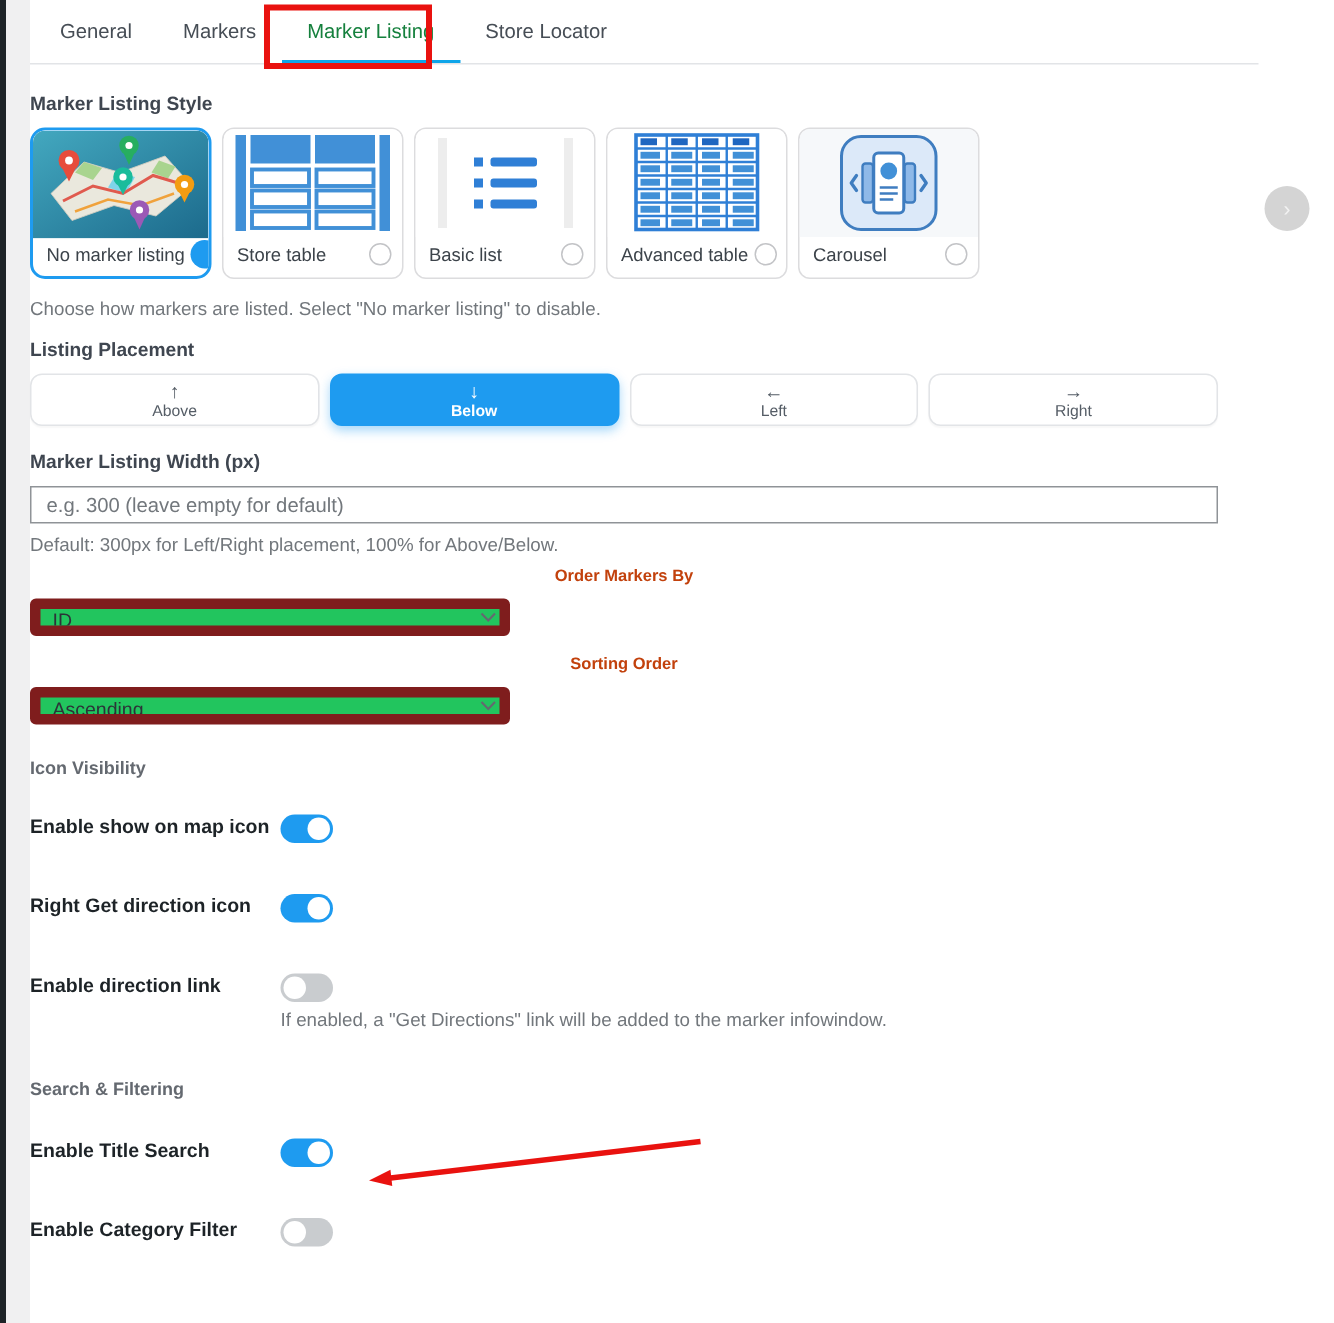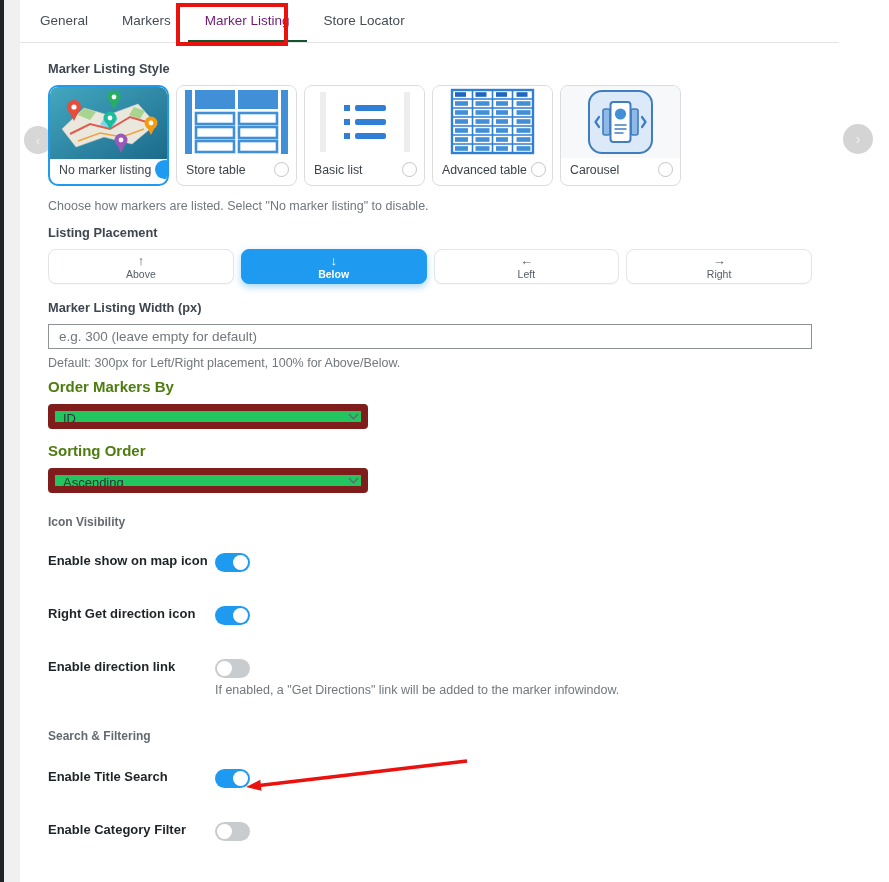--- a/index.html
+++ b/index.html
@@ -8,24 +8,24 @@
     position:relative; width:889px; height:882px; background:#fff; overflow:hidden;
     font-family:"Liberation Sans", sans-serif; color:#3c434a; font-size:13px;
   }
   .admin-strip { position:absolute; left:0; top:0; width:4px; height:100%; background:#1d2327; }
   .gutter { position:absolute; left:4px; top:0; width:16px; height:100%; background:#f0f0f1; }
   .content { position:relative; margin-left:20px; width:819px; }
 
   
   .tabbar { display:flex; align-items:stretch; height:43px; border-bottom:1px solid #e2e4e7; padding-left:3px; background:#fff; }
   .tab { padding:0 17px; line-height:42px; font-size:13.5px; color:#464d55; cursor:pointer; }
-  .tab.active { color:#701a75; border-bottom:2px solid #14532d; }
+  .tab.active { color:#15803d; border-bottom:2px solid #0ea5e9; }
   .red-box { position:absolute; left:156px; top:3px; width:112px; height:43px; border:4px solid #e9120f; z-index:6; pointer-events:none; }
 
-  .body-pad { padding:0 27px 0 28px; }
+  .body-pad { padding:0 27px 0 0; }
 
   .field-label { font-size:12.8px; font-weight:700; color:#3f4650; margin-top:18px; }
   .section-label { font-size:12px; font-weight:700; color:#646970; }
   .help-text { font-size:12.5px; color:#72777c; }
 
   
   .cards { display:flex; gap:7px; margin-top:9px; position:relative; z-index:1; }
   .card { width:121px; height:101px; border:1px solid #dcdcde; border-radius:8px; background:#fff; overflow:hidden; display:flex; flex-direction:column; cursor:pointer; }
   .card.selected { border:2px solid #1e9bf0; border-radius:10px; }
   .card-img { height:72px; display:flex; align-items:center; justify-content:center; background:#fff; overflow:hidden; }
@@ -47,21 +47,21 @@
   .pbtn .plabel { font-size:10.5px; line-height:12px; }
   .pbtn.selected { background:#1e9bf0; border-color:#1e9bf0; color:#fff; font-weight:700; box-shadow:0 3px 7px rgba(30,155,240,.4); }
 
   .width-label { margin-top:16px; }
   .text-input { margin-top:9px; width:100%; height:25px; border:1px solid #8f9397; border-radius:0;
     padding:0 10px; font-size:13.5px; font-family:inherit; color:#2c3338; outline:none; background:#fff; }
   .text-input::placeholder { color:#72777c; }
   .input-help { margin-top:7px; }
 
   .sorting-section { margin-top:25px; }
-  .sub-label { margin-top:8px; font-size:15px; font-weight:700; color:#4d7c0f; }
+  .sub-label { margin-top:8px; font-size:11px; font-weight:700; color:#c2410c;text-align:center; }
   .select-wrap { position:relative; width:320px; margin-top:9px; }
   .select-wrap select { width:100%; height:25px; border:7px solid #7f1d1d; border-radius:4px; background:#22c55e;
     font-size:13px; font-family:inherit; color:#2c3338; padding:0 26px 0 8px;
     -webkit-appearance:none; -moz-appearance:none; appearance:none; outline:none; }
   .select-chevron { position:absolute; right:9px; top:9px; pointer-events:none; }
 
   .iconvis-section { margin-top:22px; }
   .toggle-row { display:flex; align-items:flex-start; margin-top:34px; }
   .toggle-row.first { margin-top:24px; }
   .tlabel { width:167px; font-size:13px; font-weight:700; color:#1d2327; }

